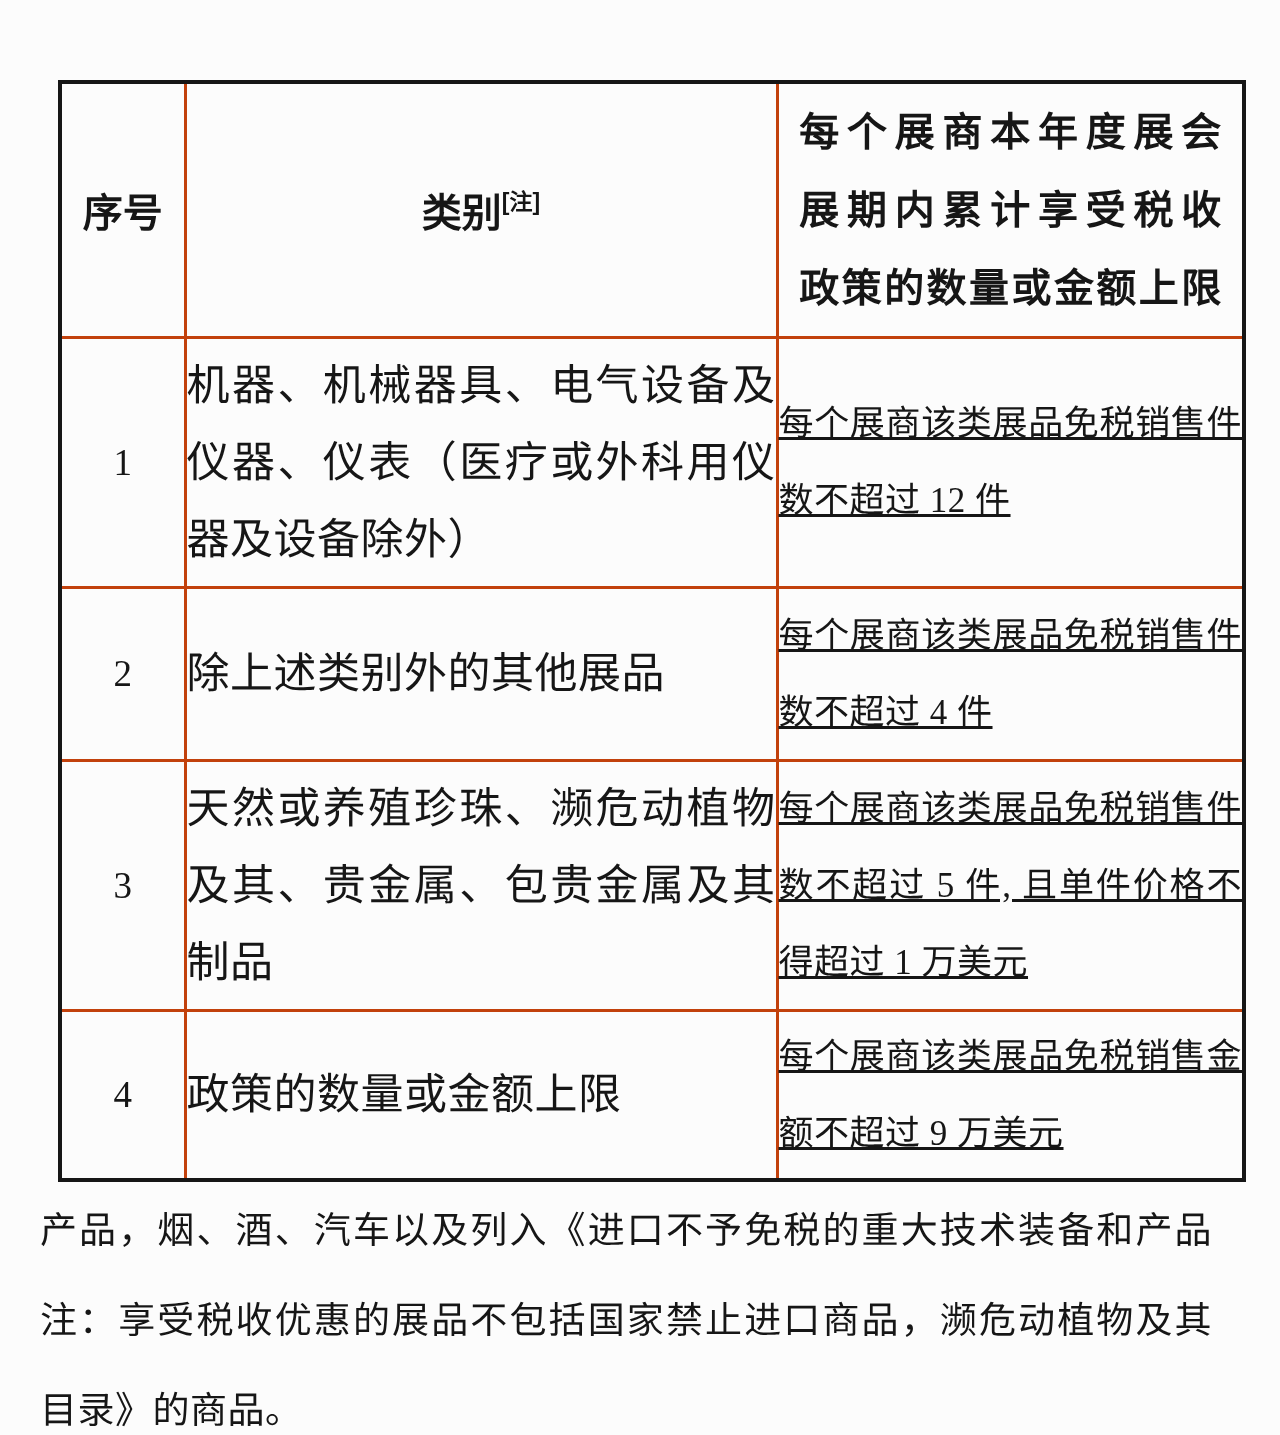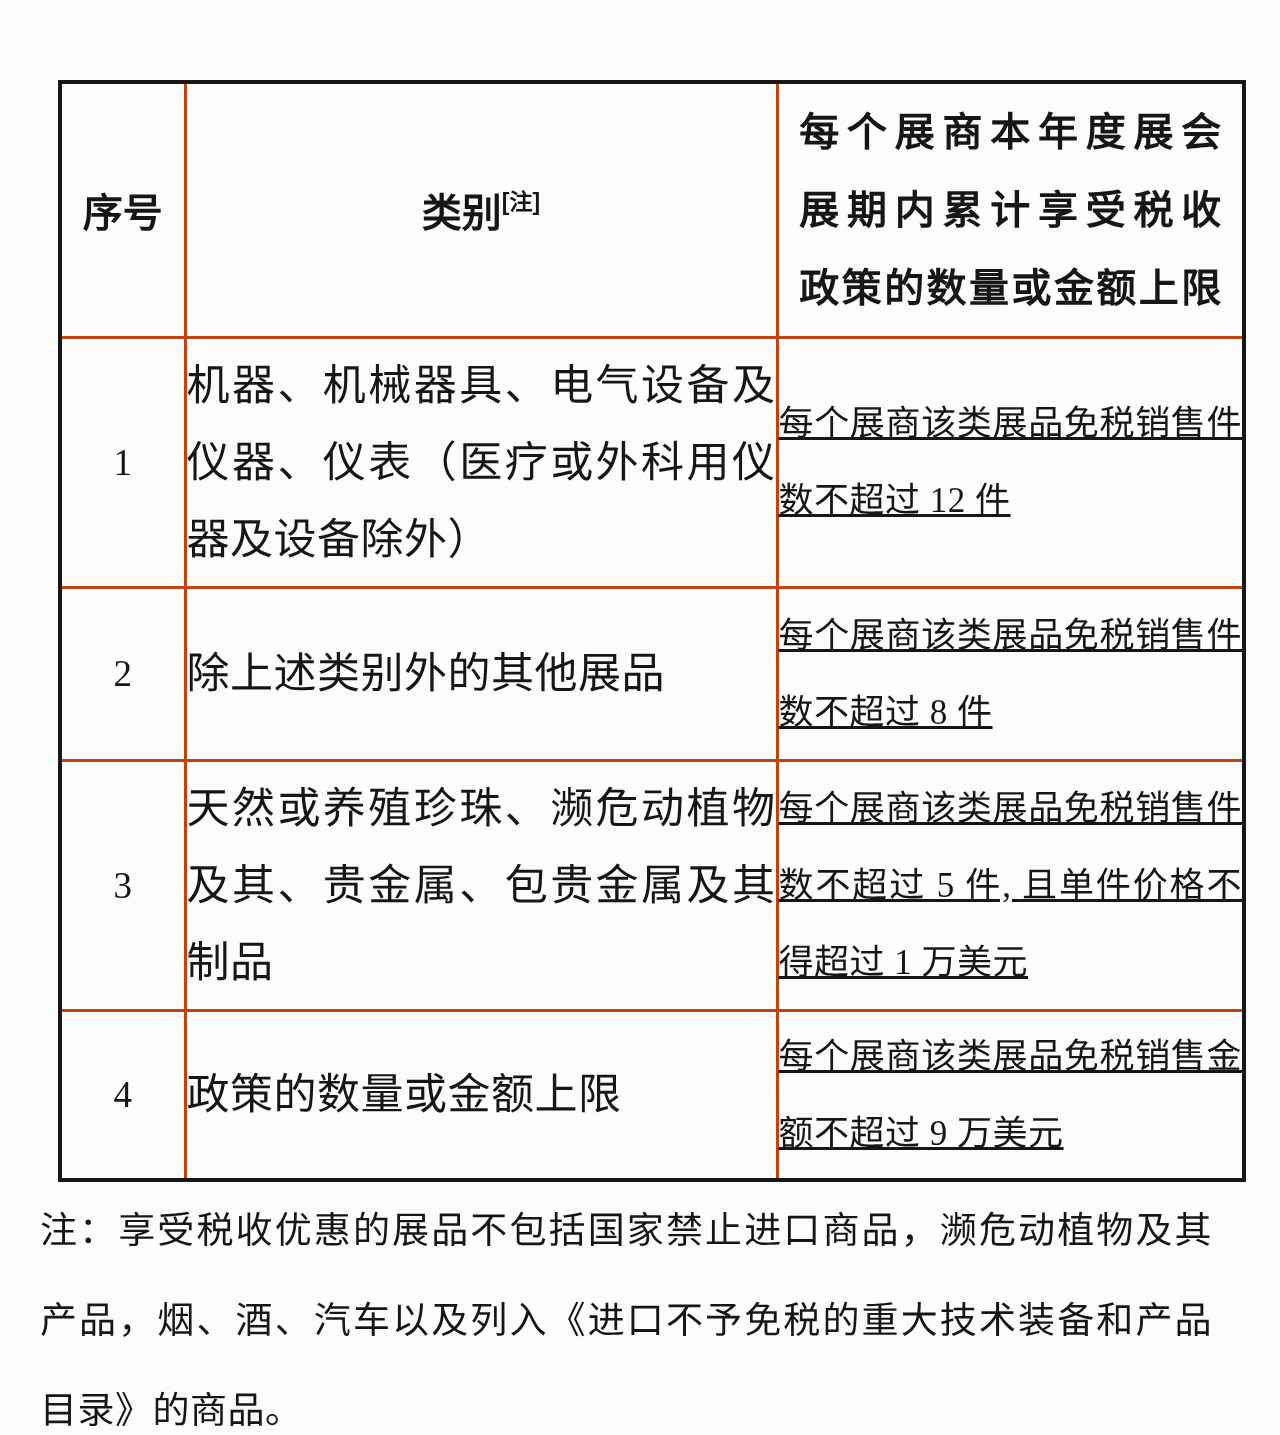--- a/index.html
+++ b/index.html
@@ -137,34 +137,34 @@
 
   <tr class="r-1">
     <td class="cell-no">1</td>
     <td class="cell-cat">机器、机械器具、电气设备及仪器、仪表（医疗或外科用仪器及设备除外）</td>
     <td class="cell-limit">每个展商该类展品免税销售件数不超过 12 件</td>
   </tr>
 
   <tr class="r-2">
     <td class="cell-no">2</td>
     <td class="cell-cat">除上述类别外的其他展品</td>
-    <td class="cell-limit">每个展商该类展品免税销售件数不超过 8 件</td>
+    <td class="cell-limit">每个展商该类展品免税销售件数不超过 4 件</td>
   </tr>
 
   <tr class="r-3">
     <td class="cell-no">3</td>
     <td class="cell-cat">天然或养殖珍珠、濒危动植物及其、贵金属、包贵金属及其制品</td>
     <td class="cell-limit">每个展商该类展品免税销售件数不超过 5 件, 且单件价格不得超过 1 万美元</td>
   </tr>
 
   <tr class="r-4">
     <td class="cell-no">4</td>
     <td class="cell-cat">政策的数量或金额上限</td>
     <td class="cell-limit">每个展商该类展品免税销售金额不超过 9 万美元</td>
   </tr>
 </tbody>
   </table>
 
 <div class="note">
+  <div class="note-line">产品，烟、酒、汽车以及列入《进口不予免税的重大技术装备和产品</div>
   <div class="note-line">注：享受税收优惠的展品不包括国家禁止进口商品，濒危动植物及其</div>
-  <div class="note-line">产品，烟、酒、汽车以及列入《进口不予免税的重大技术装备和产品</div>
   <div class="note-line last">目录》的商品。</div>
 </div>
 
 </body></html>

